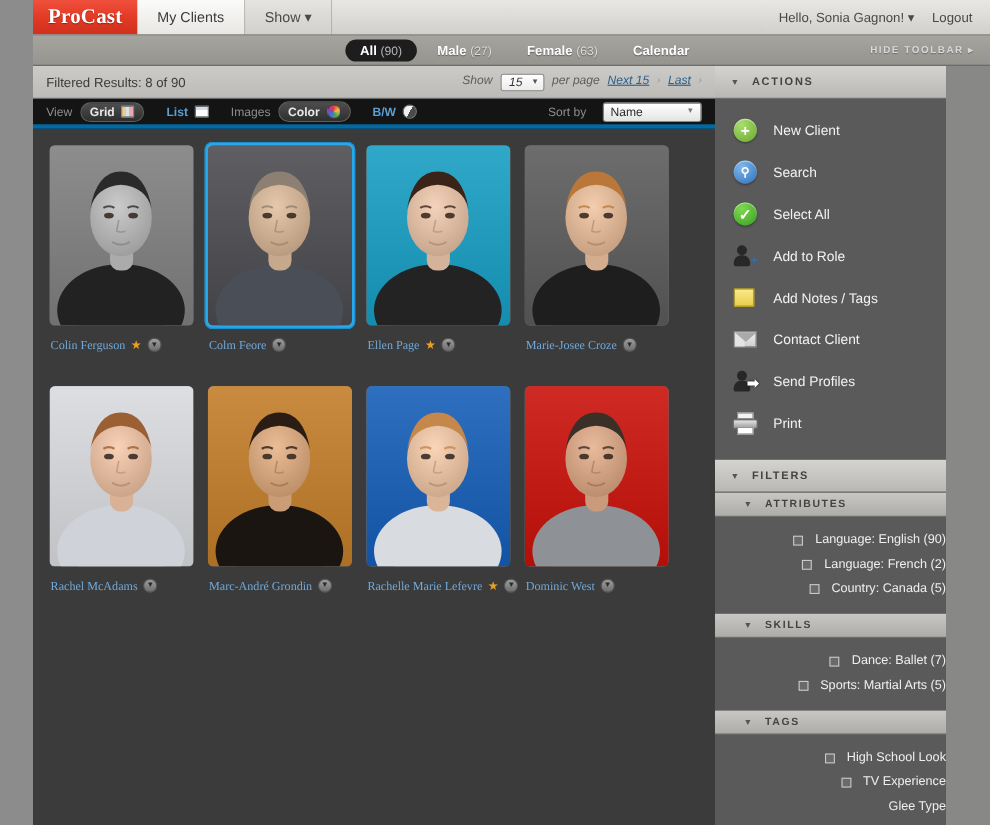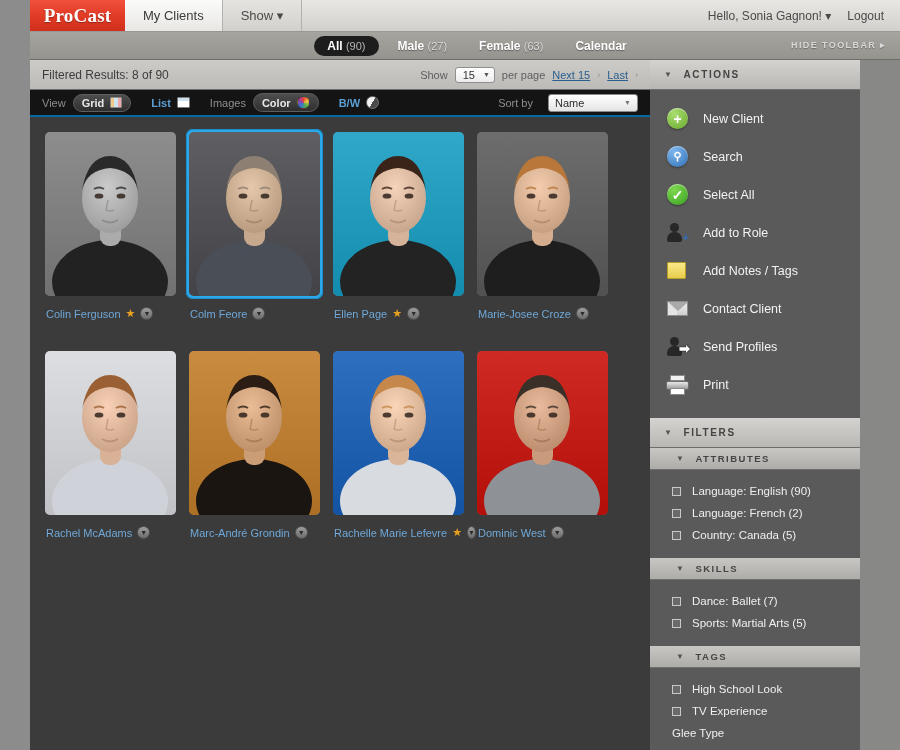--- a/index.html
+++ b/index.html
@@ -89,38 +89,38 @@
 
   
   .filterbar {
     height: 30px; width: 620px;
     background: linear-gradient(to bottom, #cdcbc7 0%, #bdbbb7 100%);
     border-bottom: 1px solid #6a6a6a;
     display: flex; align-items: center; padding: 0 12px;
     font-size: 12px; color: #3c3c3c;
   }
   .filterbar .results { flex: 1; }
-  .fb-right { display: flex; align-items: center; gap: 7px; font-size: 11px; color: #5e5e5e; }
+  .fb-right { display: flex; align-items: flex-start; gap: 7px; font-size: 11px; color: #5e5e5e; font-style: italic; }
   .mini-select {
     background: linear-gradient(to bottom, #ffffff 0%, #ececec 100%);
     border: 1px solid #8f8f8f; border-radius: 3px;
     padding: 1px 4px 1px 7px; font-size: 11px; color: #333;
     display: flex; align-items: center; gap: 8px; min-width: 38px;
     cursor: default;
   }
   .mini-select .arw { font-size: 7px; color: #555; }
   .fb-link { color: #2a5f8f; text-decoration: underline; cursor: default; }
   .fb-sep { color: #8e8e8e; font-size: 9px; }
 
   
   .viewbar {
     height: 27px; width: 620px; background: #141414;
     display: flex; align-items: center; padding: 0 12px;
     font-size: 11px; color: #8c8c8c;
-    border-bottom: 2px solid #0369a1;
+    border-bottom: 4px solid #0369a1;
     justify-content: space-between;
   }
   .vb-label { color: #8e8e8e; margin-right: 7px; }
   .pill {
     display: flex; align-items: center; gap: 6px;
     padding: 2px 8px; border-radius: 10px; margin-right: 12px;
     color: #e8e8e8; font-weight: bold; font-size: 11px;
     cursor: default;
   }
   .pill.on {
@@ -152,21 +152,21 @@
     background: linear-gradient(to bottom, #ffffff 0%, #e4e4e4 100%);
     border: 1px solid #8a8a8a; border-radius: 3px;
     width: 90px; padding: 2px 6px; font-size: 11px; color: #2b2b2b;
     display: flex; align-items: center; justify-content: space-between;
     cursor: default;
   }
   .sort-select .arw { font-size: 7px; color: #777; }
 
   
   .grid-wrap { padding: 12px 0 0 12px; }
-  .grid { display: flex; flex-wrap: wrap; }
+  .grid { display: flex; flex-wrap: wrap; font-family: Liberation Serif, serif; }
   .card { width: 144px; margin: 0 0 28px 0; }
   .thumb-box {
     width: 137px; height: 170px; border-radius: 7px;
     padding: 3px; background: transparent;
     display: flex; align-items: center; justify-content: center;
   }
   .thumb-box.sel { background: #2aa8ea; box-shadow: 0 0 0 1px #1b8fcc inset; }
   .thumb {
     width: 131px; height: 164px; border-radius: 5px; overflow: hidden;
     position: relative; background: #6f6f6f;
@@ -264,20 +264,21 @@
   .printer-ico .bodyp { position:absolute; left:0; top:6px; width:23px; height:9px;
     background: linear-gradient(to bottom,#e8e8e8,#9a9a9a); border:1px solid #6d6d6d; border-radius:2px; }
   .printer-ico .out { position:absolute; left:4px; top:13px; width:15px; height:7px;
     background:#fff; border:1px solid #8a8a8a; }
 
   .filter-list { background: #5a5a5a; padding: 10px 0 12px 0; }
   .filter-row {
     display: flex; align-items: center; gap: 11px;
     padding: 5px 0 5px 22px; font-size: 11.5px; color: #efefef;
     cursor: default;
+    justify-content: flex-end;
   }
   .chk {
     width: 9px; height: 9px; flex: 0 0 9px;
     border: 1px solid #c9c9c9; background: #6a6a6a;
   }
 </style>
 </head>
 <body>
 
 <div class="app">

